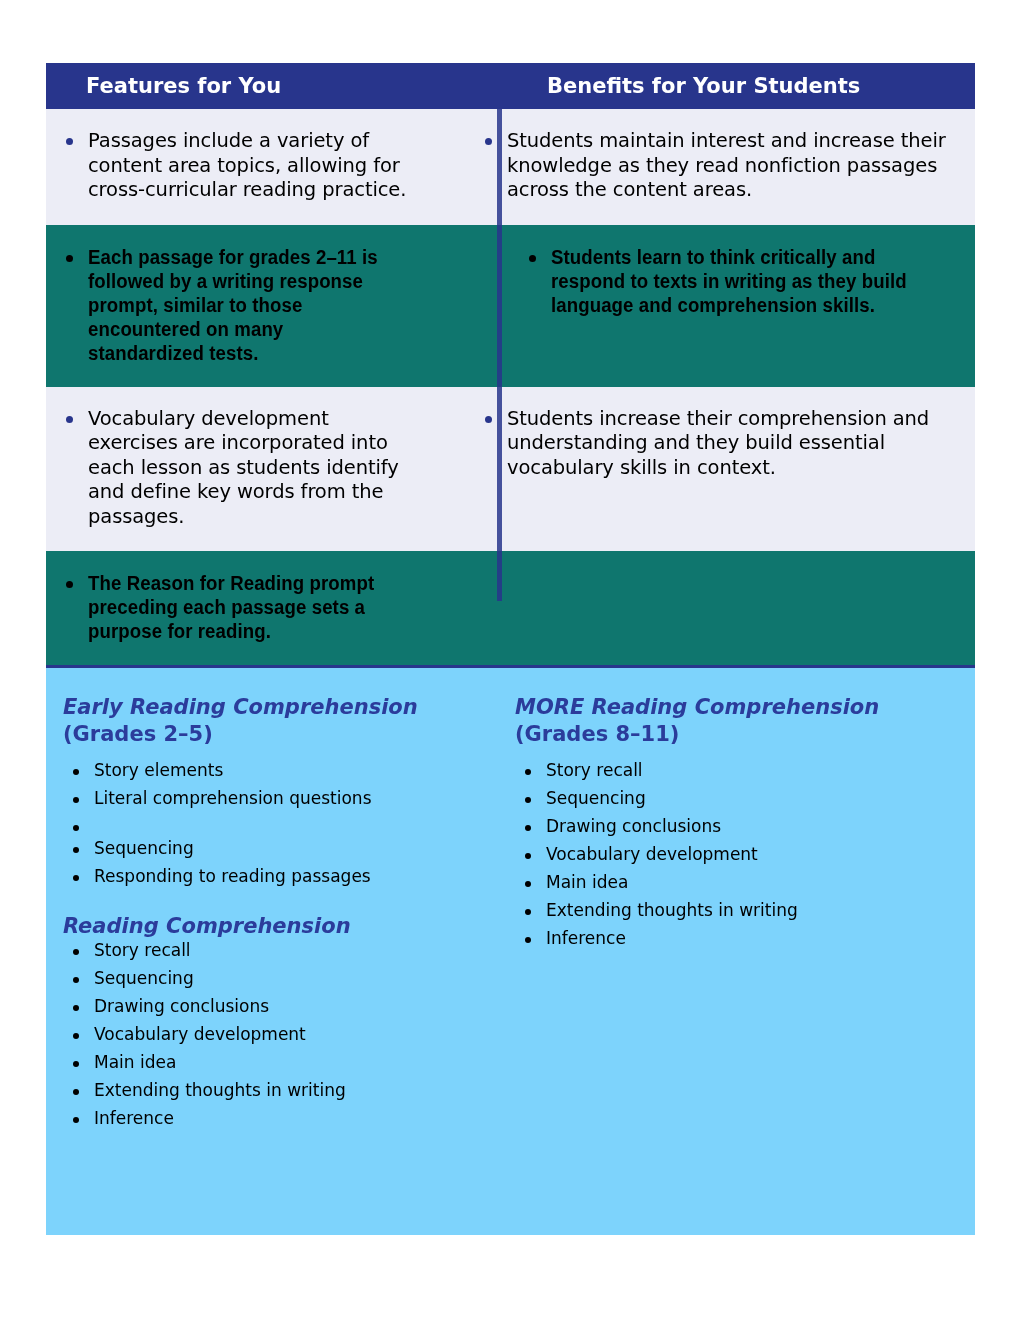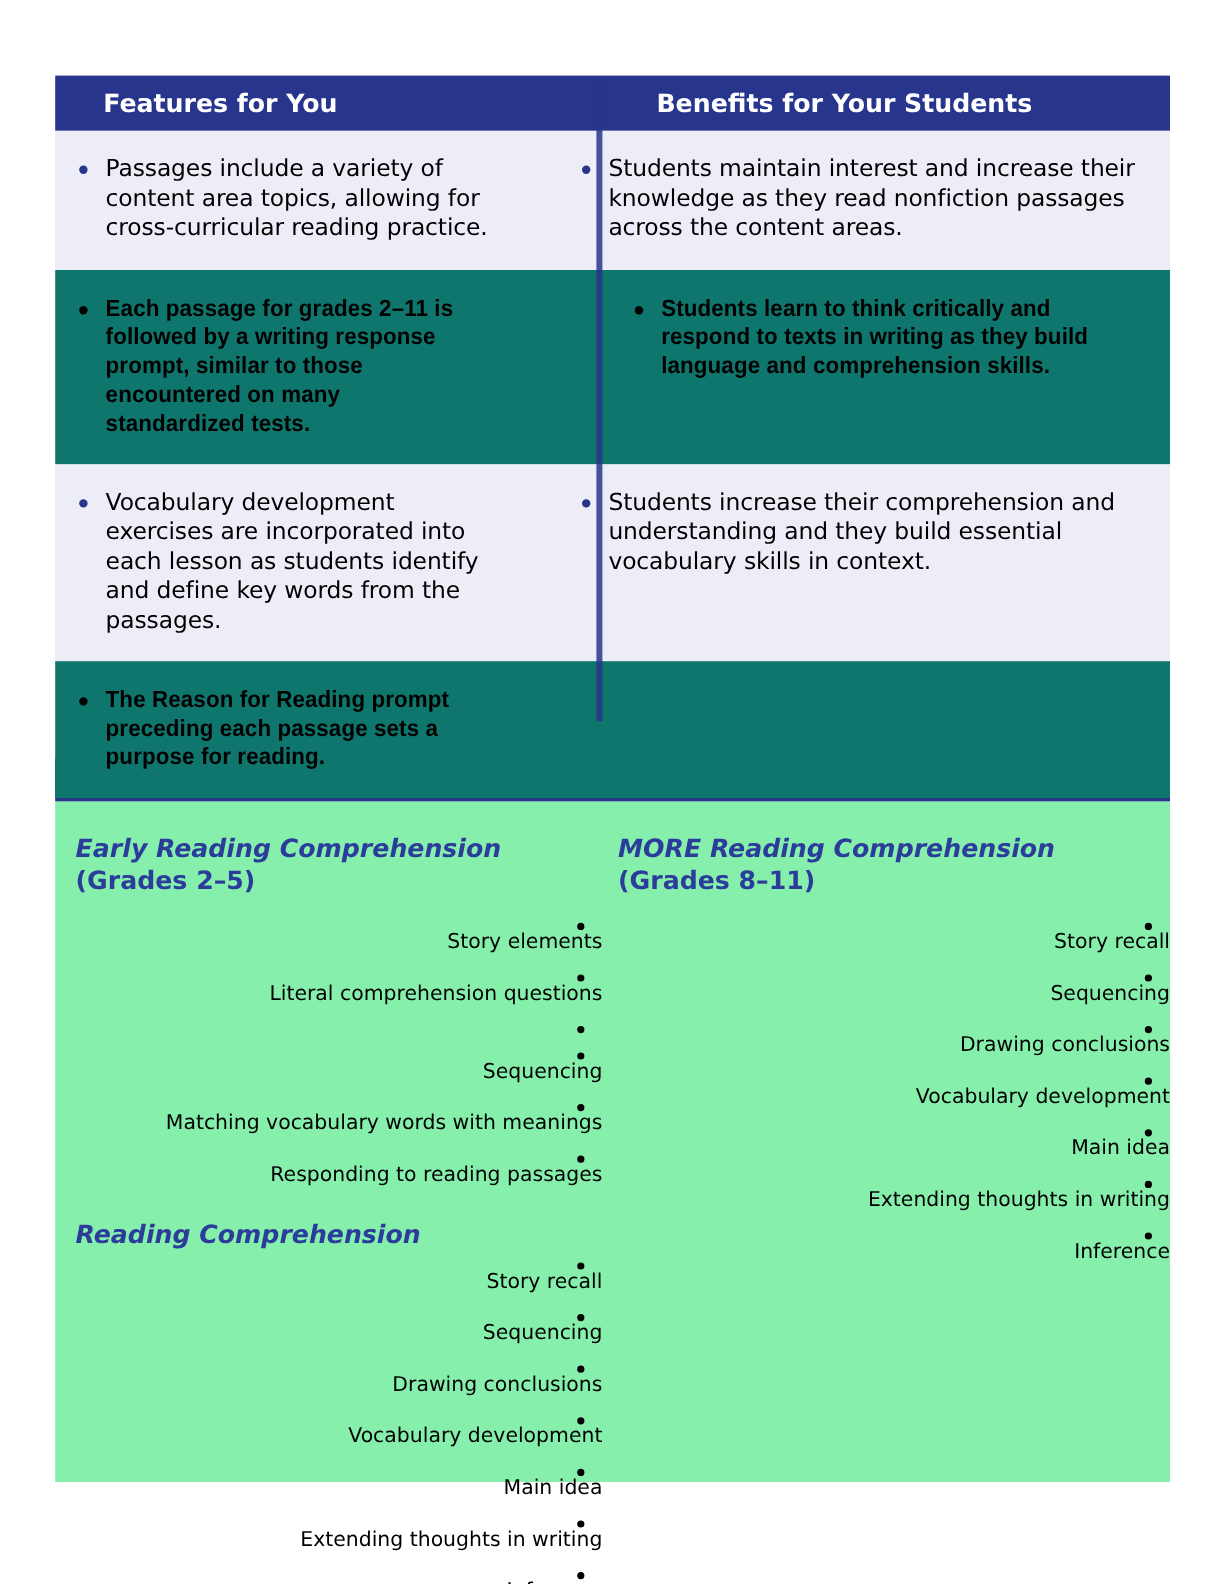--- a/index.html
+++ b/index.html
@@ -125,21 +125,21 @@
     align-items: flex-end;
     padding-left: 17px;
     box-sizing: border-box;
   }
   .skills-header .title {
     color: #ffffff;
     font-size: 20px;
     font-weight: bold;
   }
   .skills-body {
-    background: #86efac;
+    background: #7dd3fc;
     height: 567px;
     display: flex;
     padding: 26px 0 0 0;
     box-sizing: border-box;
   }
   .skills-col {
     box-sizing: border-box;
   }
   .skills-col-left  { width: 456px; padding-left: 17px; }
   .skills-col-right { flex: 1;      padding-left: 13px; }
@@ -161,24 +161,23 @@
   }
   .group-block + .group-block { margin-top: 26px; }
 
   .skill-list {
     list-style: none;
     margin: 0;
     padding: 0;
   }
   .skill-item {
     display: flex;
-    align-items: flex-end;
+    align-items: flex-start;
     padding-left: 10px;
     margin-bottom: 7px;
-    flex-direction: column;
   }
   .skill-item .dot {
     flex: 0 0 auto;
     width: 6px;
     height: 6px;
     border-radius: 50%;
     background: #000000;
     margin-top: 9px;
     margin-right: 15px;
   }
@@ -282,24 +281,20 @@
           </li>
           <li class="skill-item">
             <span class="dot"></span>
           </li>
           <li class="skill-item">
             <span class="dot"></span>
             <span class="label">Sequencing</span>
           </li>
           <li class="skill-item">
             <span class="dot"></span>
-            <span class="label">Matching vocabulary words with meanings</span>
-          </li>
-          <li class="skill-item">
-            <span class="dot"></span>
             <span class="label">Responding to reading passages</span>
           </li>
         </ul>
       </div>
 
       <div class="group-block">
         <div class="group-title">Reading Comprehension</div>
         <ul class="skill-list">
           <li class="skill-item">
             <span class="dot"></span>

